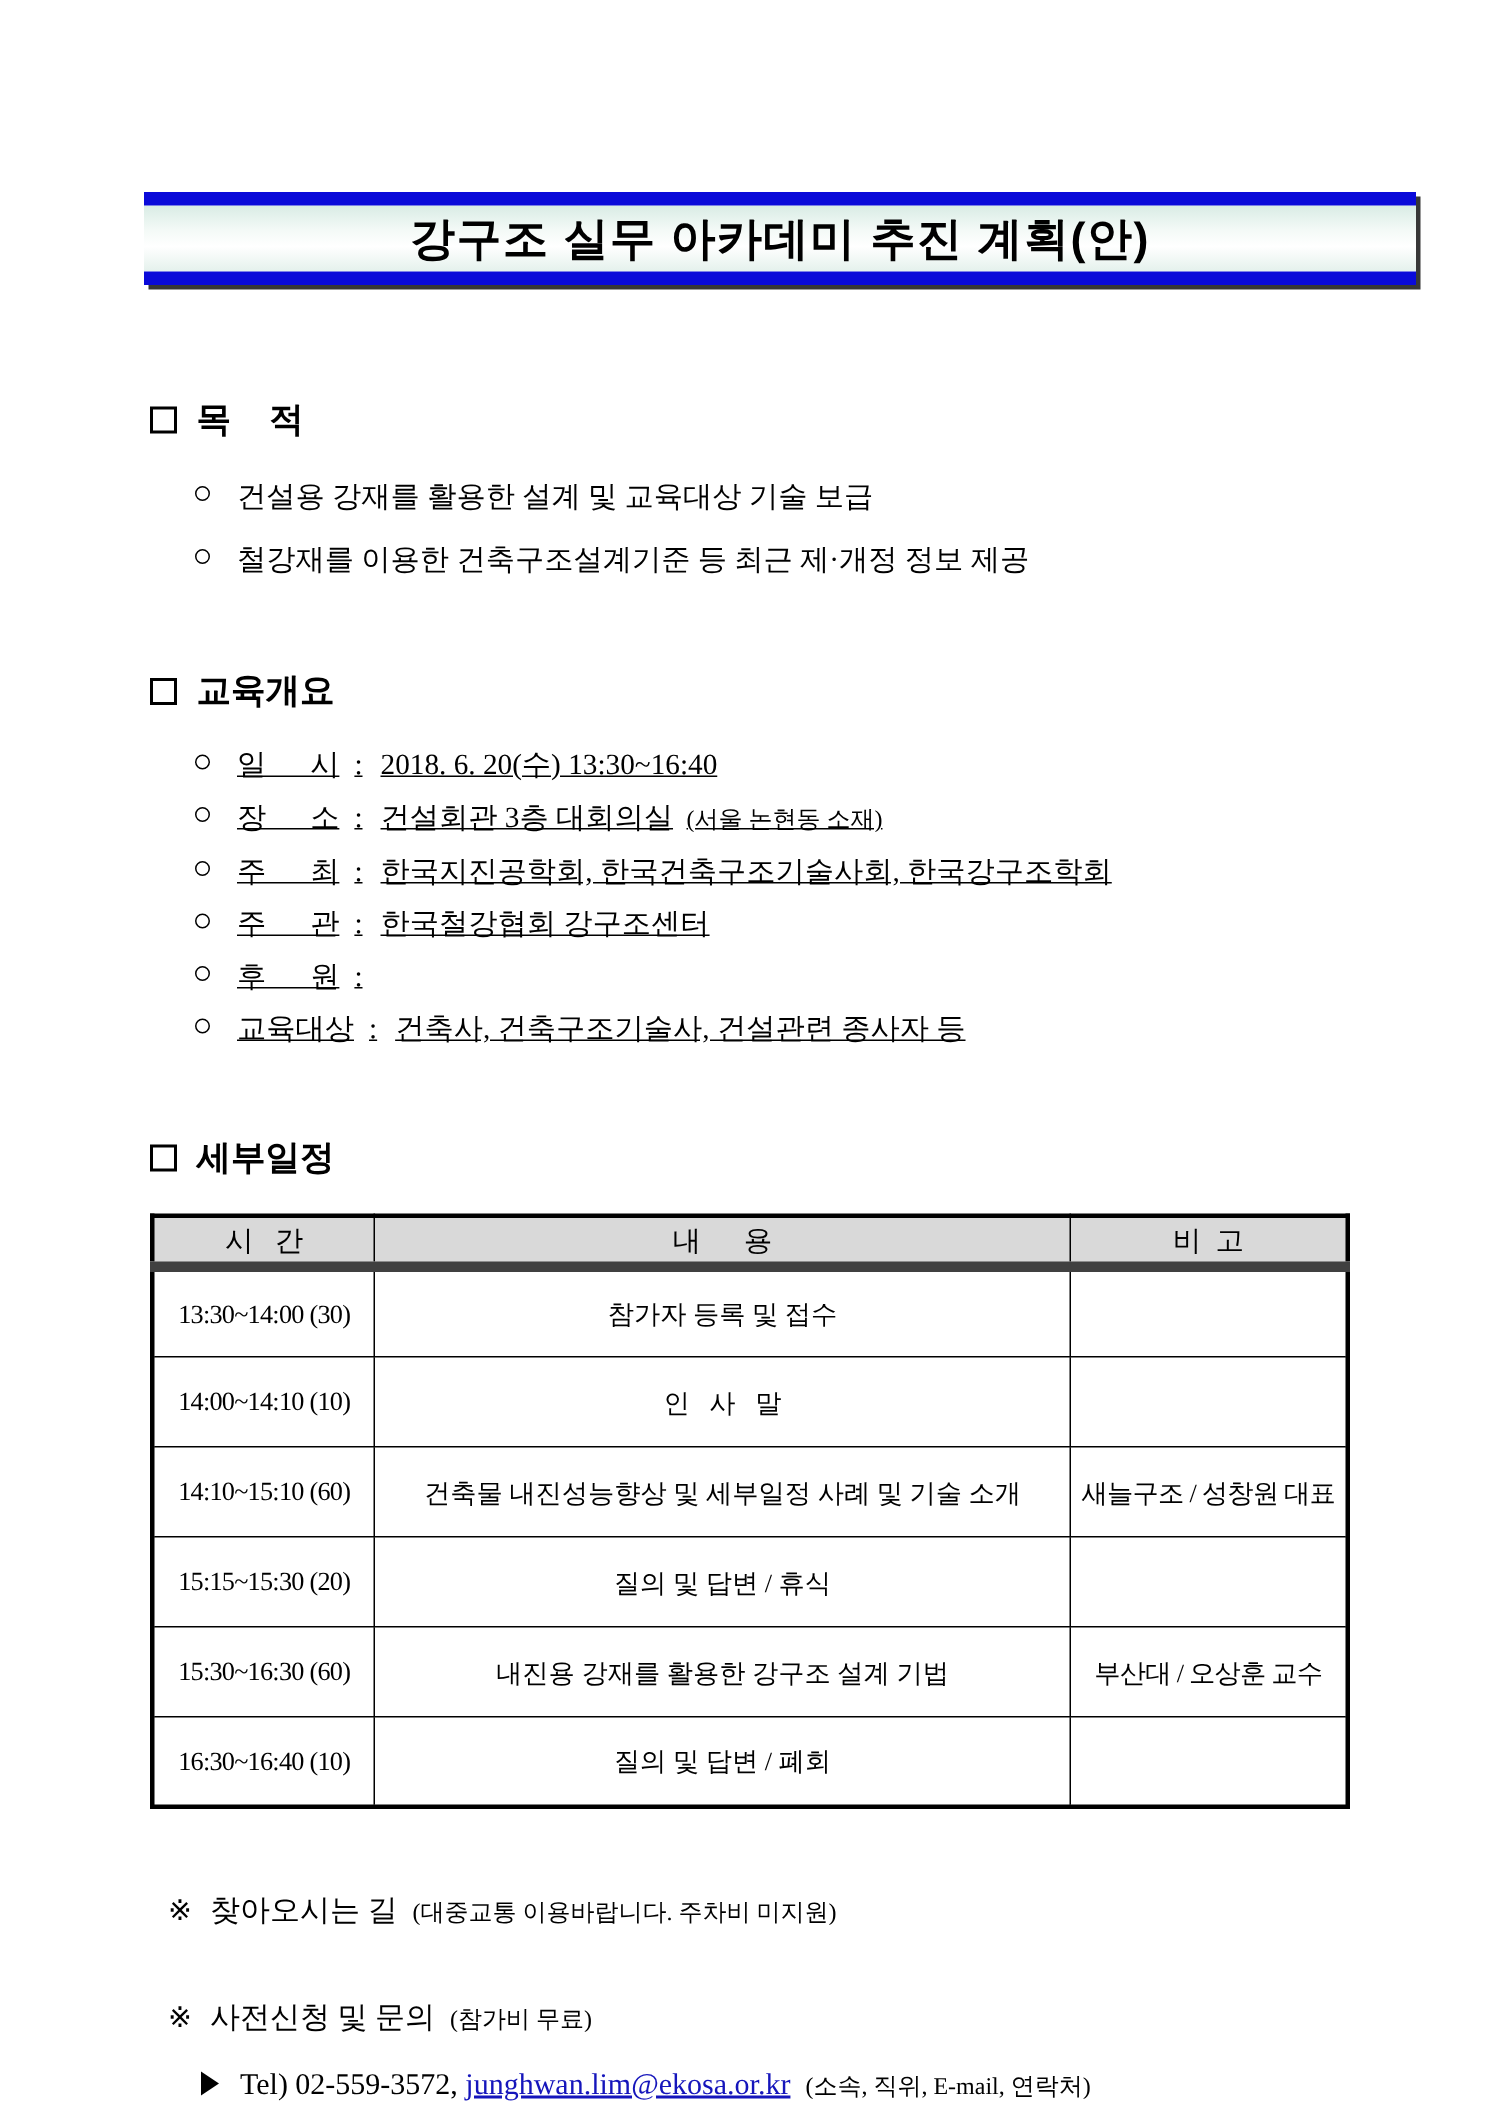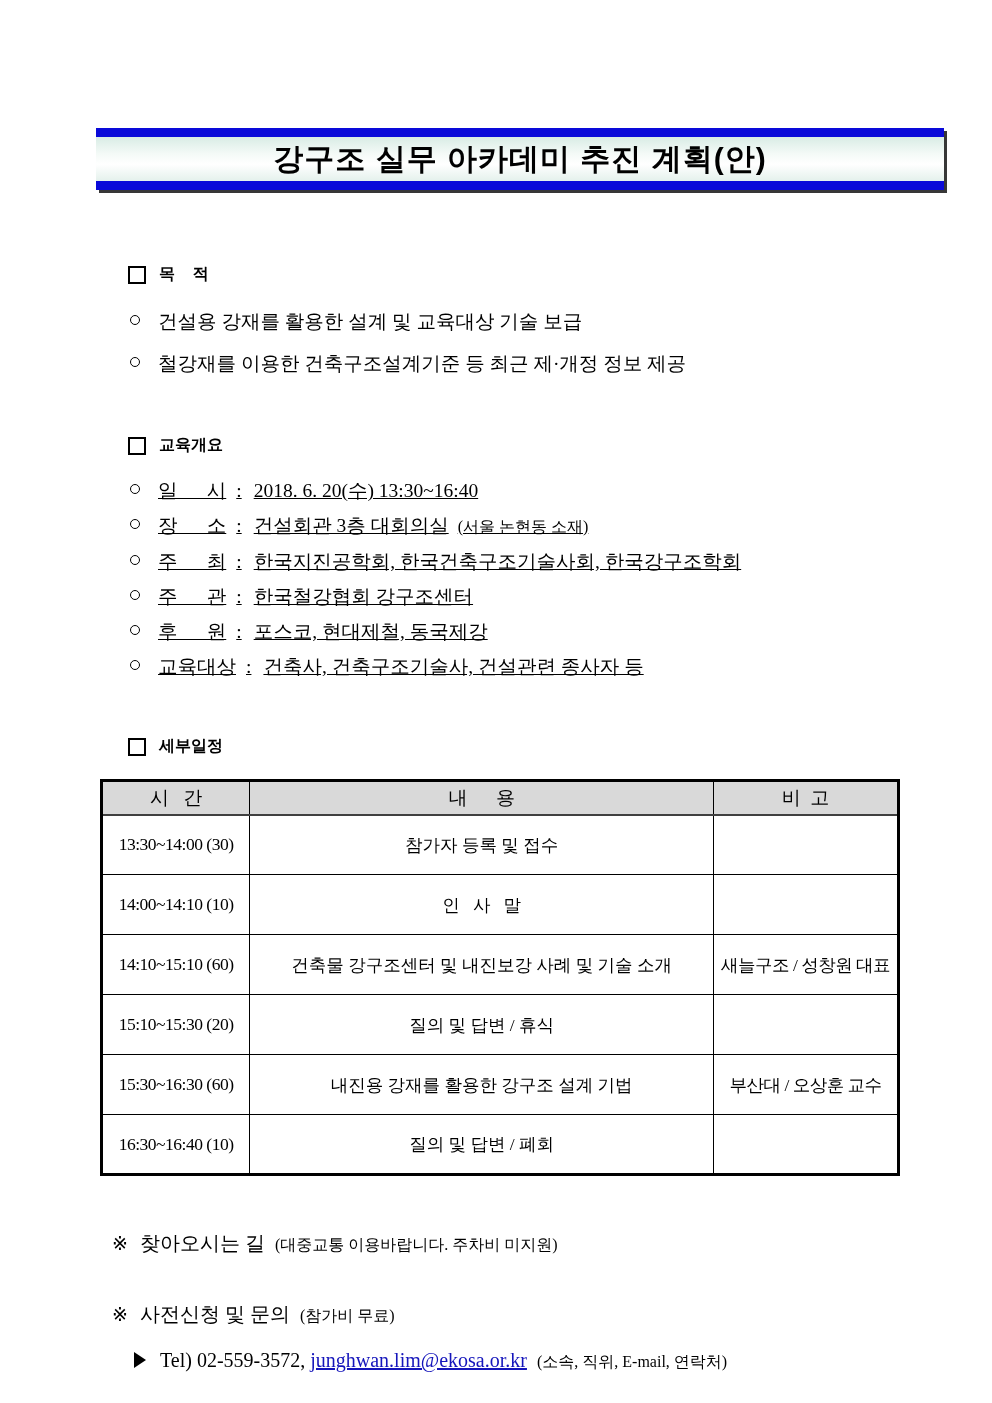--- a/index.html
+++ b/index.html
@@ -27,23 +27,22 @@
     font-weight:bold; font-size:30px; letter-spacing:1px;
     white-space:pre;
   }
 
   .content { margin:0 92px 0 100px; }
 
   
   .sec-head {
     display:flex; align-items:center;
     font-family:"Liberation Sans","DejaVu Sans",sans-serif;
-    font-weight:bold; font-size:16px;
+    font-weight:bold; font-size:23px;
     white-space:pre;
-    margin-left:28px;
   }
   .sq-icon {
     width:18px; height:18px; border:2px solid #000;
     display:inline-block; margin-right:13px; flex:0 0 auto;
     background:#fff;
   }
   .sec-purpose { margin-top:74px; }
   .sec-overview { margin-top:50px; }
   .sec-schedule { margin-top:52px; }
 
@@ -74,21 +73,21 @@
     table-layout:fixed;
   }
   table.schedule th, table.schedule td {
     border:1px solid #000;
     text-align:center; vertical-align:middle;
     white-space:pre;
   }
   table.schedule th {
     background:#d9d9d9; font-weight:normal;
     font-size:19px; height:34px;
-    border-bottom:2px solid #404040;
+    border-bottom:7px solid #404040;
   }
   table.schedule td { height:60px; font-size:17.5px; }
   td.cell-time { font-size:16px; letter-spacing:-.5px; }
   td.cell-note { font-size:14.5px; letter-spacing:-.5px; }
   .col-time { width:18.6%; } .col-content { width:58.2%; } .col-note { width:23.2%; }
 
   
   .note-block { margin-top:54px; }
   .note-block.second { margin-top:44px; }
   .note-head {
@@ -170,21 +169,20 @@
       <li>
         <span class="circ-icon"></span>
         <span class="ov-label">주      관</span>
         <span class="ov-sep">:</span>
         <span>한국철강협회 강구조센터</span>
       </li>
       <li>
         <span class="circ-icon"></span>
         <span class="ov-label">후      원</span>
         <span class="ov-sep">:</span>
-        <span>포스코, 현대제철, 동국제강</span>
       </li>
       <li>
         <span class="circ-icon"></span>
         <span class="ov-label">교육대상</span>
         <span class="ov-sep">:</span>
         <span>건축사, 건축구조기술사, 건설관련 종사자 등</span>
       </li>
     </ul>
   </div>
 
@@ -213,25 +211,25 @@
           <td>참가자 등록 및 접수</td>
           <td class="cell-note"></td>
         </tr>
         <tr>
           <td class="cell-time">14:00~14:10 (10)</td>
           <td>인   사   말</td>
           <td class="cell-note"></td>
         </tr>
         <tr>
           <td class="cell-time">14:10~15:10 (60)</td>
-          <td>건축물 강구조센터 및 내진보강 사례 및 기술 소개</td>
+          <td>건축물 내진성능향상 및 세부일정 사례 및 기술 소개</td>
           <td class="cell-note">새늘구조 / 성창원 대표</td>
         </tr>
         <tr>
-          <td class="cell-time">15:10~15:30 (20)</td>
+          <td class="cell-time">15:15~15:30 (20)</td>
           <td>질의 및 답변 / 휴식</td>
           <td class="cell-note"></td>
         </tr>
         <tr>
           <td class="cell-time">15:30~16:30 (60)</td>
           <td>내진용 강재를 활용한 강구조 설계 기법</td>
           <td class="cell-note">부산대 / 오상훈 교수</td>
         </tr>
         <tr>
           <td class="cell-time">16:30~16:40 (10)</td>

